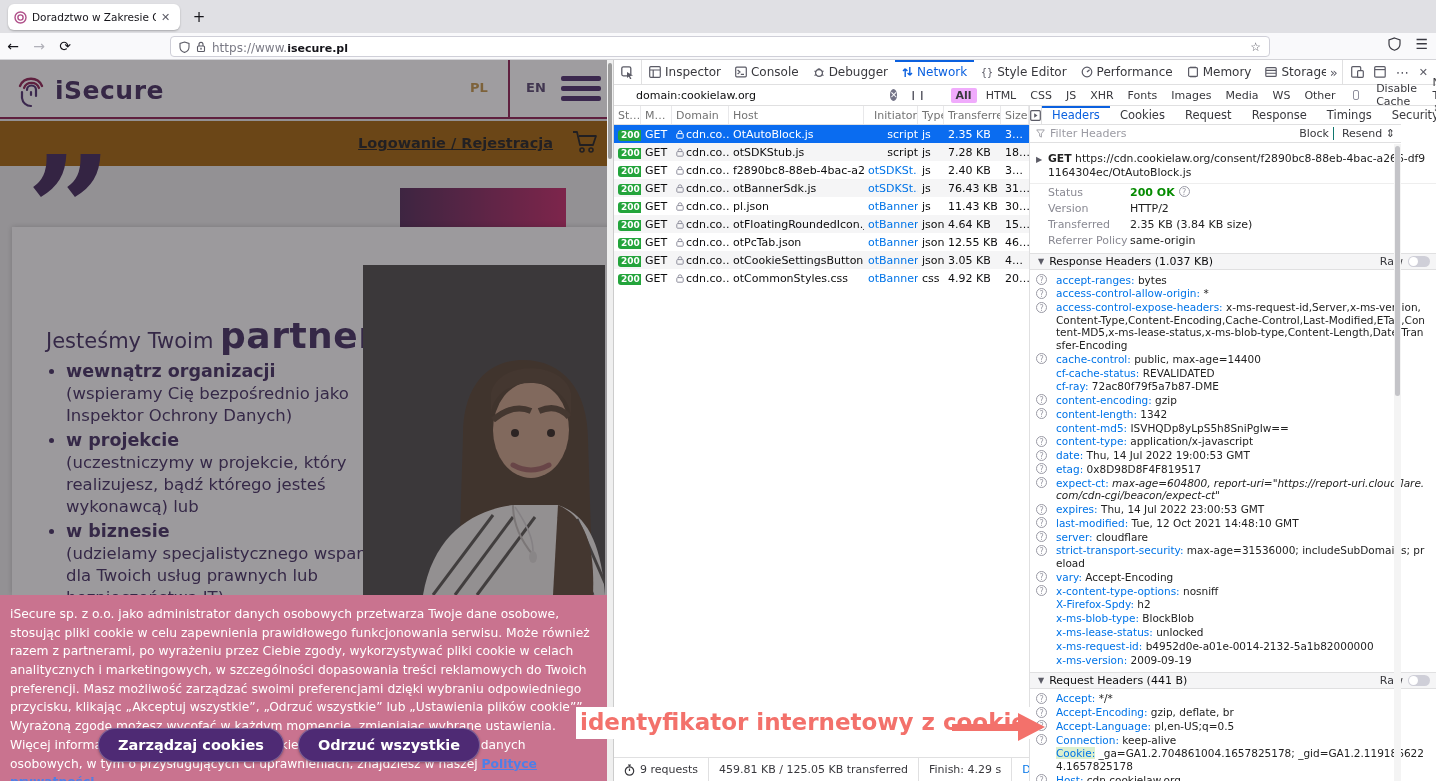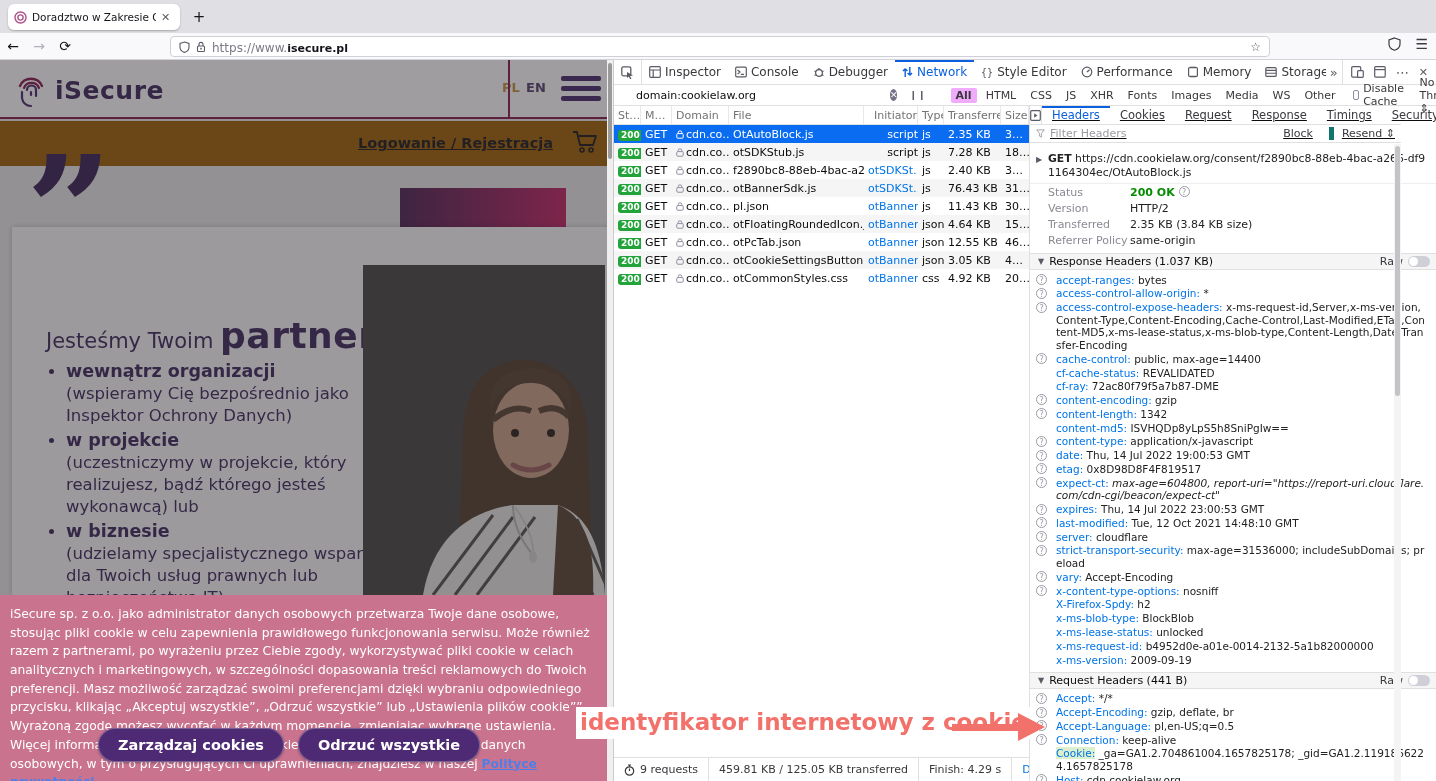--- a/index.html
+++ b/index.html
@@ -27,21 +27,21 @@
   #urlbar .star { margin-left:auto; font-size:12px; color:#5b5b66; }
   #nav-right { position:absolute; right:8px; top:3px; display:flex; gap:14px; align-items:center; }
   #nav-right span { font-size:14px; color:#3a3a42; }
 
   
   #site { position:absolute; left:0; top:60px; width:613px; height:721px; background:#eaeaea; overflow:hidden; }
   #site-header { position:absolute; left:0; top:0; width:100%; height:59px; background:#fff;
                  border-bottom:2px solid #8b1d4f; }
   #logo { position:absolute; left:14px; top:12px; display:flex; align-items:center; gap:7px; }
   #logo .word { font-size:25px; color:#40295c; font-weight:600; letter-spacing:.5px; }
-  #lang-pl { position:absolute; left:470px; top:20px; font-size:13px; font-weight:bold; color:#c29445;margin-left:32px; }
+  #lang-pl { position:absolute; left:470px; top:20px; font-size:13px; font-weight:bold; color:#c29445; }
   #hdr-divider { position:absolute; left:508px; top:0; width:2px; height:57px; background:#8b1d4f; }
   #lang-en { position:absolute; left:526px; top:20px; font-size:13px; font-weight:bold; color:#55446e; }
   #burger { position:absolute; left:561px; top:16px; width:40px; }
   #burger div { height:5px; background:#4a2a6b; border-radius:2px; margin-bottom:5px; }
   #site-subheader { position:absolute; left:0; top:61px; width:100%; height:45px; background:#a16207; }
   #login-link { position:absolute; right:60px; top:14px; font-size:14.5px; color:#1c1c1c;
                 text-decoration:underline; font-weight:600; }
   #cart { position:absolute; right:14px; top:8px; }
   #quote-card { position:absolute; left:12px; top:167px; width:601px; height:368px; background:#fafafa;
                 box-shadow:0 0 6px rgba(0,0,0,.2); }
@@ -93,21 +93,21 @@
   .chev { display:flex; align-items:center; padding:0 4px; color:#5b5b66; font-size:13px; }
   #dt-toolbar-right { display:flex; align-items:center; gap:10px; padding:0 8px;
                       border-left:1px solid #e0e0e1; color:#5b5b66; }
 
   #dt-filterbar { position:absolute; left:0; top:25px; width:100%; height:21px; border-bottom:1px solid #e0e0e1;
                   display:flex; align-items:center; gap:6px; padding:0 4px; }
   #dt-filterbar .sep { width:1px; height:14px; background:#e0e0e1; }
   #net-filter-text { color:#0c0c0d; }
   .typebtn { padding:1px 5px; border-radius:2px; color:#38383d; }
   .typebtn.sel { background:#f0abfc; font-weight:bold; }
-  #disable-cache { display:flex; align-items:center; gap:4px; color:#38383d; }
+  #disable-cache { display:flex; align-items:center; gap:17px; color:#38383d; }
   #disable-cache .box { width:10px; height:10px; border:1px solid #8f8f9d; border-radius:2px; background:#fff; }
   #throttling { color:#38383d; }
 
   
   #net-table { position:absolute; left:0; top:46px; width:415px; height:651px; overflow:hidden; }
   .net-hrow { display:flex; height:19px; align-items:center; color:#737373; border-bottom:1px solid #e0e0e1; }
   .net-hrow div { padding-left:4px; border-right:1px solid #e8e8ea; height:100%; line-height:19px;
                   overflow:hidden; white-space:nowrap; }
   .net-row { display:flex; height:18px; align-items:center; white-space:nowrap; }
   .net-row:nth-child(even) { background:#f5f5f6; }
@@ -120,29 +120,29 @@
   .init-link { color:#0074e8; }
   .lockico { display:inline-block; vertical-align:-1px; margin-right:2px; }
 
   #dt-statusbar { position:absolute; left:0; bottom:0; width:415px; height:24px; border-top:1px solid #e0e0e1;
                   display:flex; align-items:center; background:#fff; color:#38383d; overflow:hidden; }
   #dt-statusbar .it { padding:0 10px; border-right:1px solid #e0e0e1; height:100%; display:flex;
                       align-items:center; white-space:nowrap; }
   #dt-statusbar .dcl { color:#0074e8; border-right:none; }
 
   
-  #hd-panel { position:absolute; left:415px; top:46px; width:372px; height:675px; border-left:1px solid #e0e0e1;text-decoration:underline; }
+  #hd-panel { position:absolute; left:415px; top:46px; width:372px; height:675px; border-left:1px solid #e0e0e1; }
   #hd-tabs { display:flex; height:19px; border-bottom:1px solid #e0e0e1; align-items:stretch; }
   #hd-tabs .ptab { position:relative; padding:0 10px; display:flex; align-items:center; font-size:11.5px; color:#38383d; }
   #hd-tabs .ptab.active { color:#0a60df; }
   #hd-tabs .ptab.active::before { content:""; position:absolute; top:0; left:0; right:0; height:2px; background:#0a60df; }
   #pane-toggle { width:24px; display:flex; align-items:center; justify-content:center; border-right:1px solid #e0e0e1; }
   #hd-filterrow { display:flex; height:18px; align-items:center; border-bottom:1px solid #e0e0e1; padding:0 6px; gap:5px; }
   #hd-filterrow .ph { color:#9b9b a3; color:#9b9ba3; }
-  #hd-filterrow .right { margin-left:auto; display:flex; gap:16px; color:#38383d; align-items:center; }
+  #hd-filterrow .right { margin-left:auto; display:flex; gap:4px; color:#38383d; align-items:center; }
   #hd-content { position:absolute; left:0; top:38px; width:408px; bottom:0; overflow:hidden; padding-top:6px; }
   #req-line { padding:2px 10px 4px 18px; position:relative; font-size:10.8px; line-height:13.5px;
               border-bottom:1px solid #eee; word-break:break-all; color:#222; }
   #req-line .tri { position:absolute; left:6px; top:3px; color:#5b5b66; font-size:8px; }
   #req-line b { font-weight:bold; }
   .sumrow { display:flex; padding:1.5px 0 1.5px 18px; font-size:11px; }
   .sumrow .lab { width:82px; color:#8a8a93; }
   .sumrow .val { color:#222; }
   .sumrow .ok { color:#058b00; font-weight:bold; }
   .qm { display:inline-block; width:11px; height:11px; border:1px solid #9a9aa5; border-radius:50%;
@@ -429,21 +429,21 @@
     <span id="throttling">No Throttling ⇕</span>
     <div class="sep"></div>
 
   </div>
 
   <div id="net-table">
     <div class="net-hrow" id="net-headrow">
         <div class="c-st">St…</div>
         <div class="c-m">M…</div>
         <div class="c-dom">Domain</div>
-        <div class="c-file">File</div>
+        <div class="c-file">Host</div>
         <div class="c-init">Initiator</div>
         <div class="c-type">Type</div>
         <div class="c-tr">Transferred</div>
         <div class="c-sz">Size</div>
       </div>
     <div id="net-rows">
         <div class="net-row sel">
           <div class="c-st"><span class="badge">200</span></div>
           <div class="c-m">GET</div>
           <div class="c-dom"><svg class="lockico" width="8" height="9" viewBox="0 0 8 9">
@@ -578,21 +578,21 @@
         <div class="ptab">Timings</div>
         <div class="ptab">Security</div>
       </div>
     <div id="hd-filterrow">
       <svg class="ic" width="9" height="9" viewBox="0 0 10 10">
         <path d="M0.8 1 H9.2 L6 5.2 V9 L4 8 V5.2 Z" fill="none" stroke="#9b9ba3" stroke-width="1"></path>
       </svg>
       <span class="ph">Filter Headers</span>
       <div class="right">
         <span>Block</span>
-        <span style="border-left:5px solid #0f766e; padding-left:8px;">Resend ⇕</span>
+        <span style="border-left:1px solid #0f766e; padding-left:8px;">Resend ⇕</span>
       </div>
     </div>
     <div id="hd-content">
       <div id="req-line">
         <span class="tri">▶</span>
         <b>GET</b>
         <span>https://cdn.cookielaw.org/consent/f2890bc8-88eb-4bac-a266-df91164304ec/OtAutoBlock.js</span>
       </div>
       <div id="summary-rows">
           <div class="sumrow">

